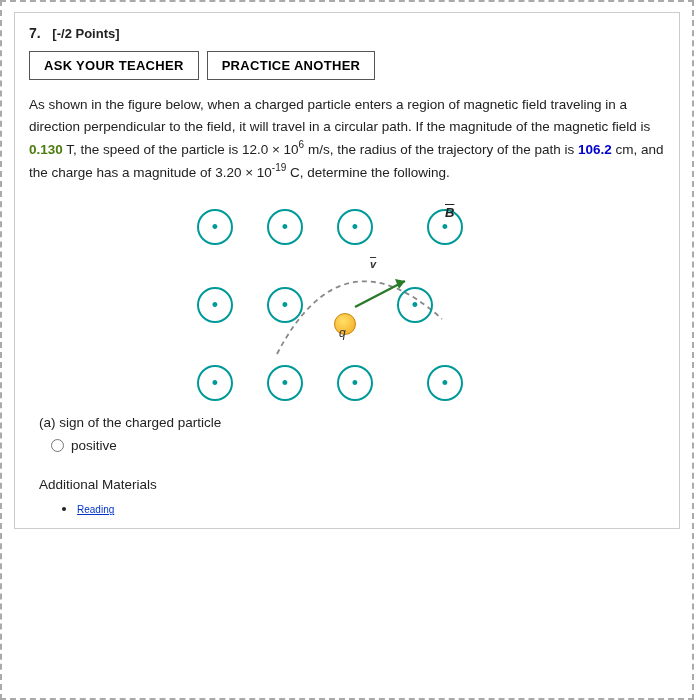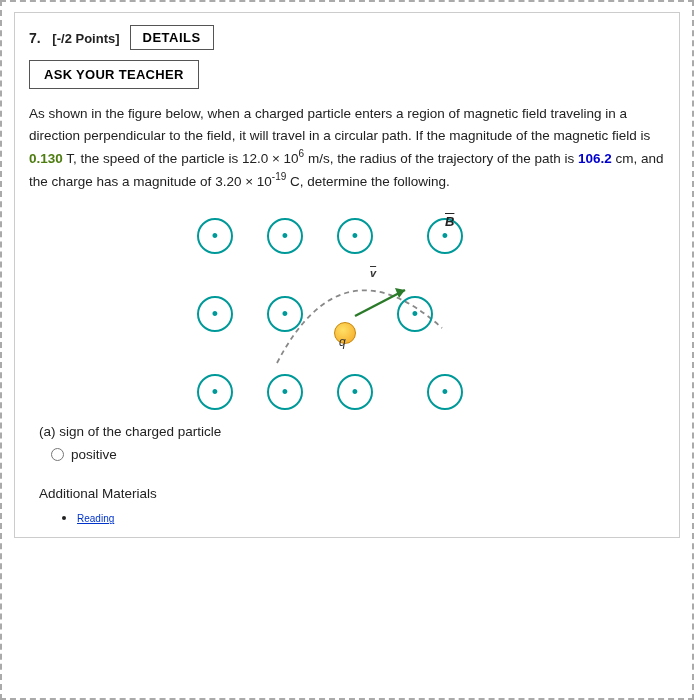--- a/index.html
+++ b/index.html
@@ -202,25 +202,25 @@
 
 <div class="outer-border">
   <div class="question-box">
 
     <div class="question-header">
       <span class="question-number">
         <span>7.</span>
         &nbsp;
         <span style="font-weight:bold; font-size:13px;">[-/2 Points]</span>
       </span>
-      <button class="details-btn">DETAILS</button>
     </div>
 
     <div class="btn-row">
       <button class="action-btn">ASK YOUR TEACHER</button>
+      <button class="action-btn">PRACTICE ANOTHER</button>
     </div>
 
     <div class="problem-text">
       As shown in the figure below, when a charged particle enters a region of magnetic field traveling in a direction perpendicular to the field, it will travel in a circular path. If the magnitude of the magnetic field is <span class="highlight-bold">0.130</span> T, the speed of the particle is 12.0 × 10<sup>6</sup> m/s, the radius of the trajectory of the path is <span class="highlight-blue">106.2</span> cm, and the charge has a magnitude of 3.20 × 10<sup>-19</sup> C, determine the following.
     </div>
 
     <div class="diagram-area">
 
       <svg class="diagram-svg">
 

